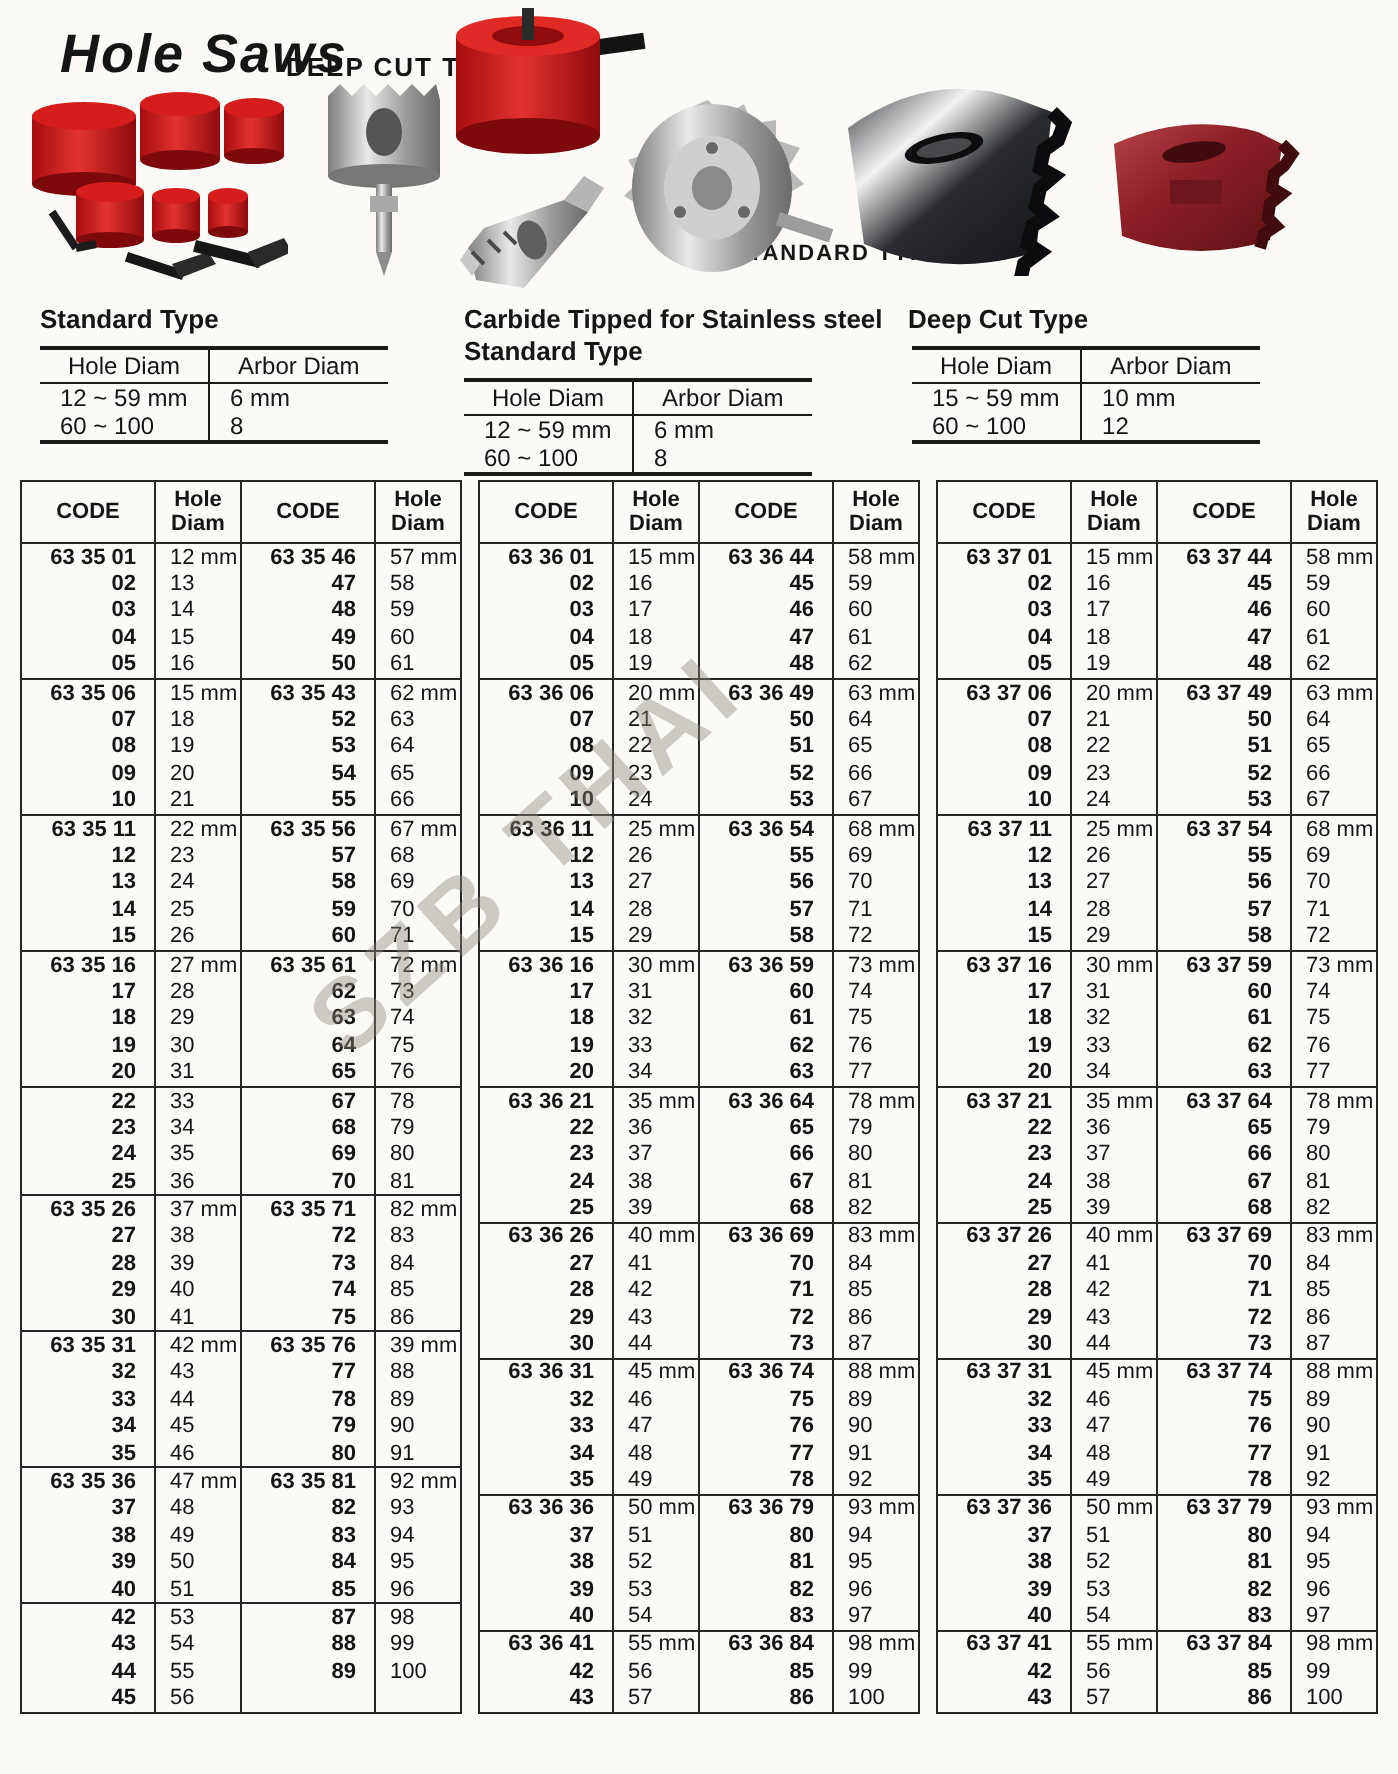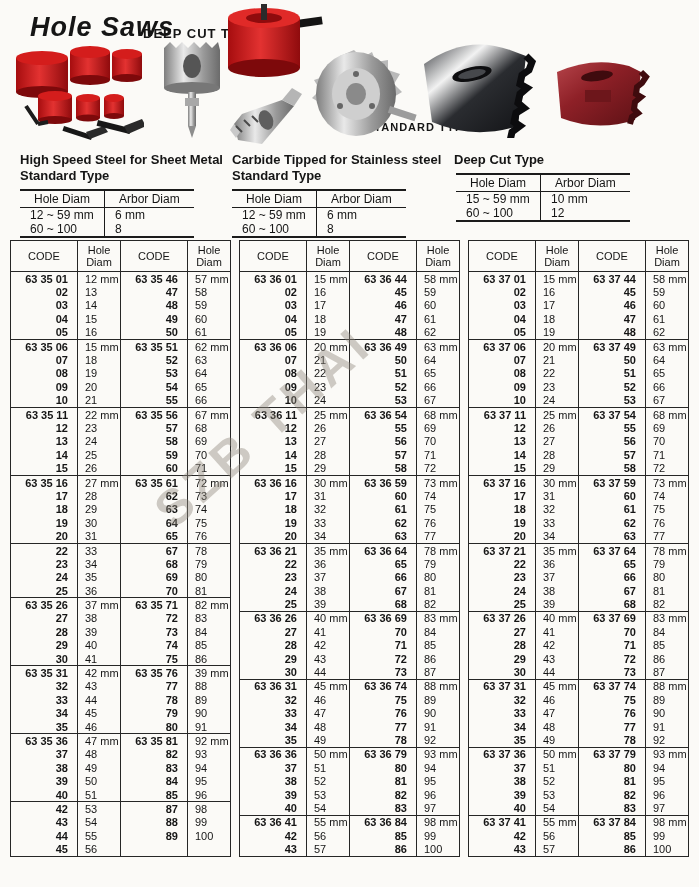--- a/index.html
+++ b/index.html
@@ -36,21 +36,21 @@
   .spec-table th + th, .spec-table td + td { border-left:1.5px solid #1b1b1b; }
 
   .main-tables {
     position:absolute; left:10px; top:240px; width:682px;
     display:flex; gap:8px; align-items:flex-start;
   }
   table.cat { border-collapse:collapse; font-size:11px; border:1.5px solid #262626; table-layout:fixed; }
   table.cat col.c-code { width:67px; }
   table.cat col.c-diam { width:43px; }
   table.cat th {
-    font-weight:normal; text-align:center; vertical-align:middle;
+    font-weight:bold; text-align:center; vertical-align:middle;
     padding:3px 1px; line-height:12px; border-bottom:1.5px solid #262626;
   }
   table.cat th + th, table.cat td + td { border-left:1.5px solid #262626; }
   table.cat tbody { border-top:1.5px solid #262626; }
   table.cat td { height:13.4px; line-height:12px; padding:0; white-space:nowrap; overflow:hidden; }
   table.cat td.code { text-align:right; padding-right:9px; font-weight:bold; }
   table.cat td.diam { text-align:left; padding-left:7px; }
 
   .watermark {
     position:absolute; left:88px; top:398px; width:350px; text-align:center;
@@ -175,21 +175,20 @@
         <stop offset="1" stop-color="#5d1115"></stop>
     </linearGradient>
   </defs>
   <path d="M12 18 Q48 2 84 12 L96 18 90 66 Q52 78 16 64 Z" fill="url(#dred)"></path>
   <path d="M96 18 l5 5 -4 6 -5 4 -1 7 5 3 -6 5 -1 7 4 4 -6 4 -2 7" stroke="#3f0b0e" stroke-width="6" fill="none"></path>
   <ellipse cx="52" cy="22" rx="16" ry="5" fill="#3f0b0e" transform="rotate(-8 52 22)"></ellipse>
   <rect x="40" y="36" width="26" height="12" fill="#6d161b"></rect>
 </svg>
 
 <div class="section sec1">
-  <div class="sec-title">High Speed Steel for Sheet Metal</div>
   <div class="sec-title">Standard Type</div>
   <table class="spec-table">
     <thead>
         <tr>
       <th>Hole  Diam</th>
       <th>Arbor  Diam</th>
     </tr>
       </thead>
     <tbody>
       <tr>
@@ -294,21 +293,21 @@
           <td class="code">05</td>
           <td class="diam">16</td>
           <td class="code">50</td>
           <td class="diam">61</td>
         </tr>
       </tbody>
       <tbody>
         <tr>
           <td class="code">63 35 06</td>
           <td class="diam">15 mm</td>
-          <td class="code">63 35 51</td>
+          <td class="code">63 35 43</td>
           <td class="diam">62 mm</td>
         </tr>
         <tr>
           <td class="code">07</td>
           <td class="diam">18</td>
           <td class="code">52</td>
           <td class="diam">63</td>
         </tr>
         <tr>
           <td class="code">08</td>

